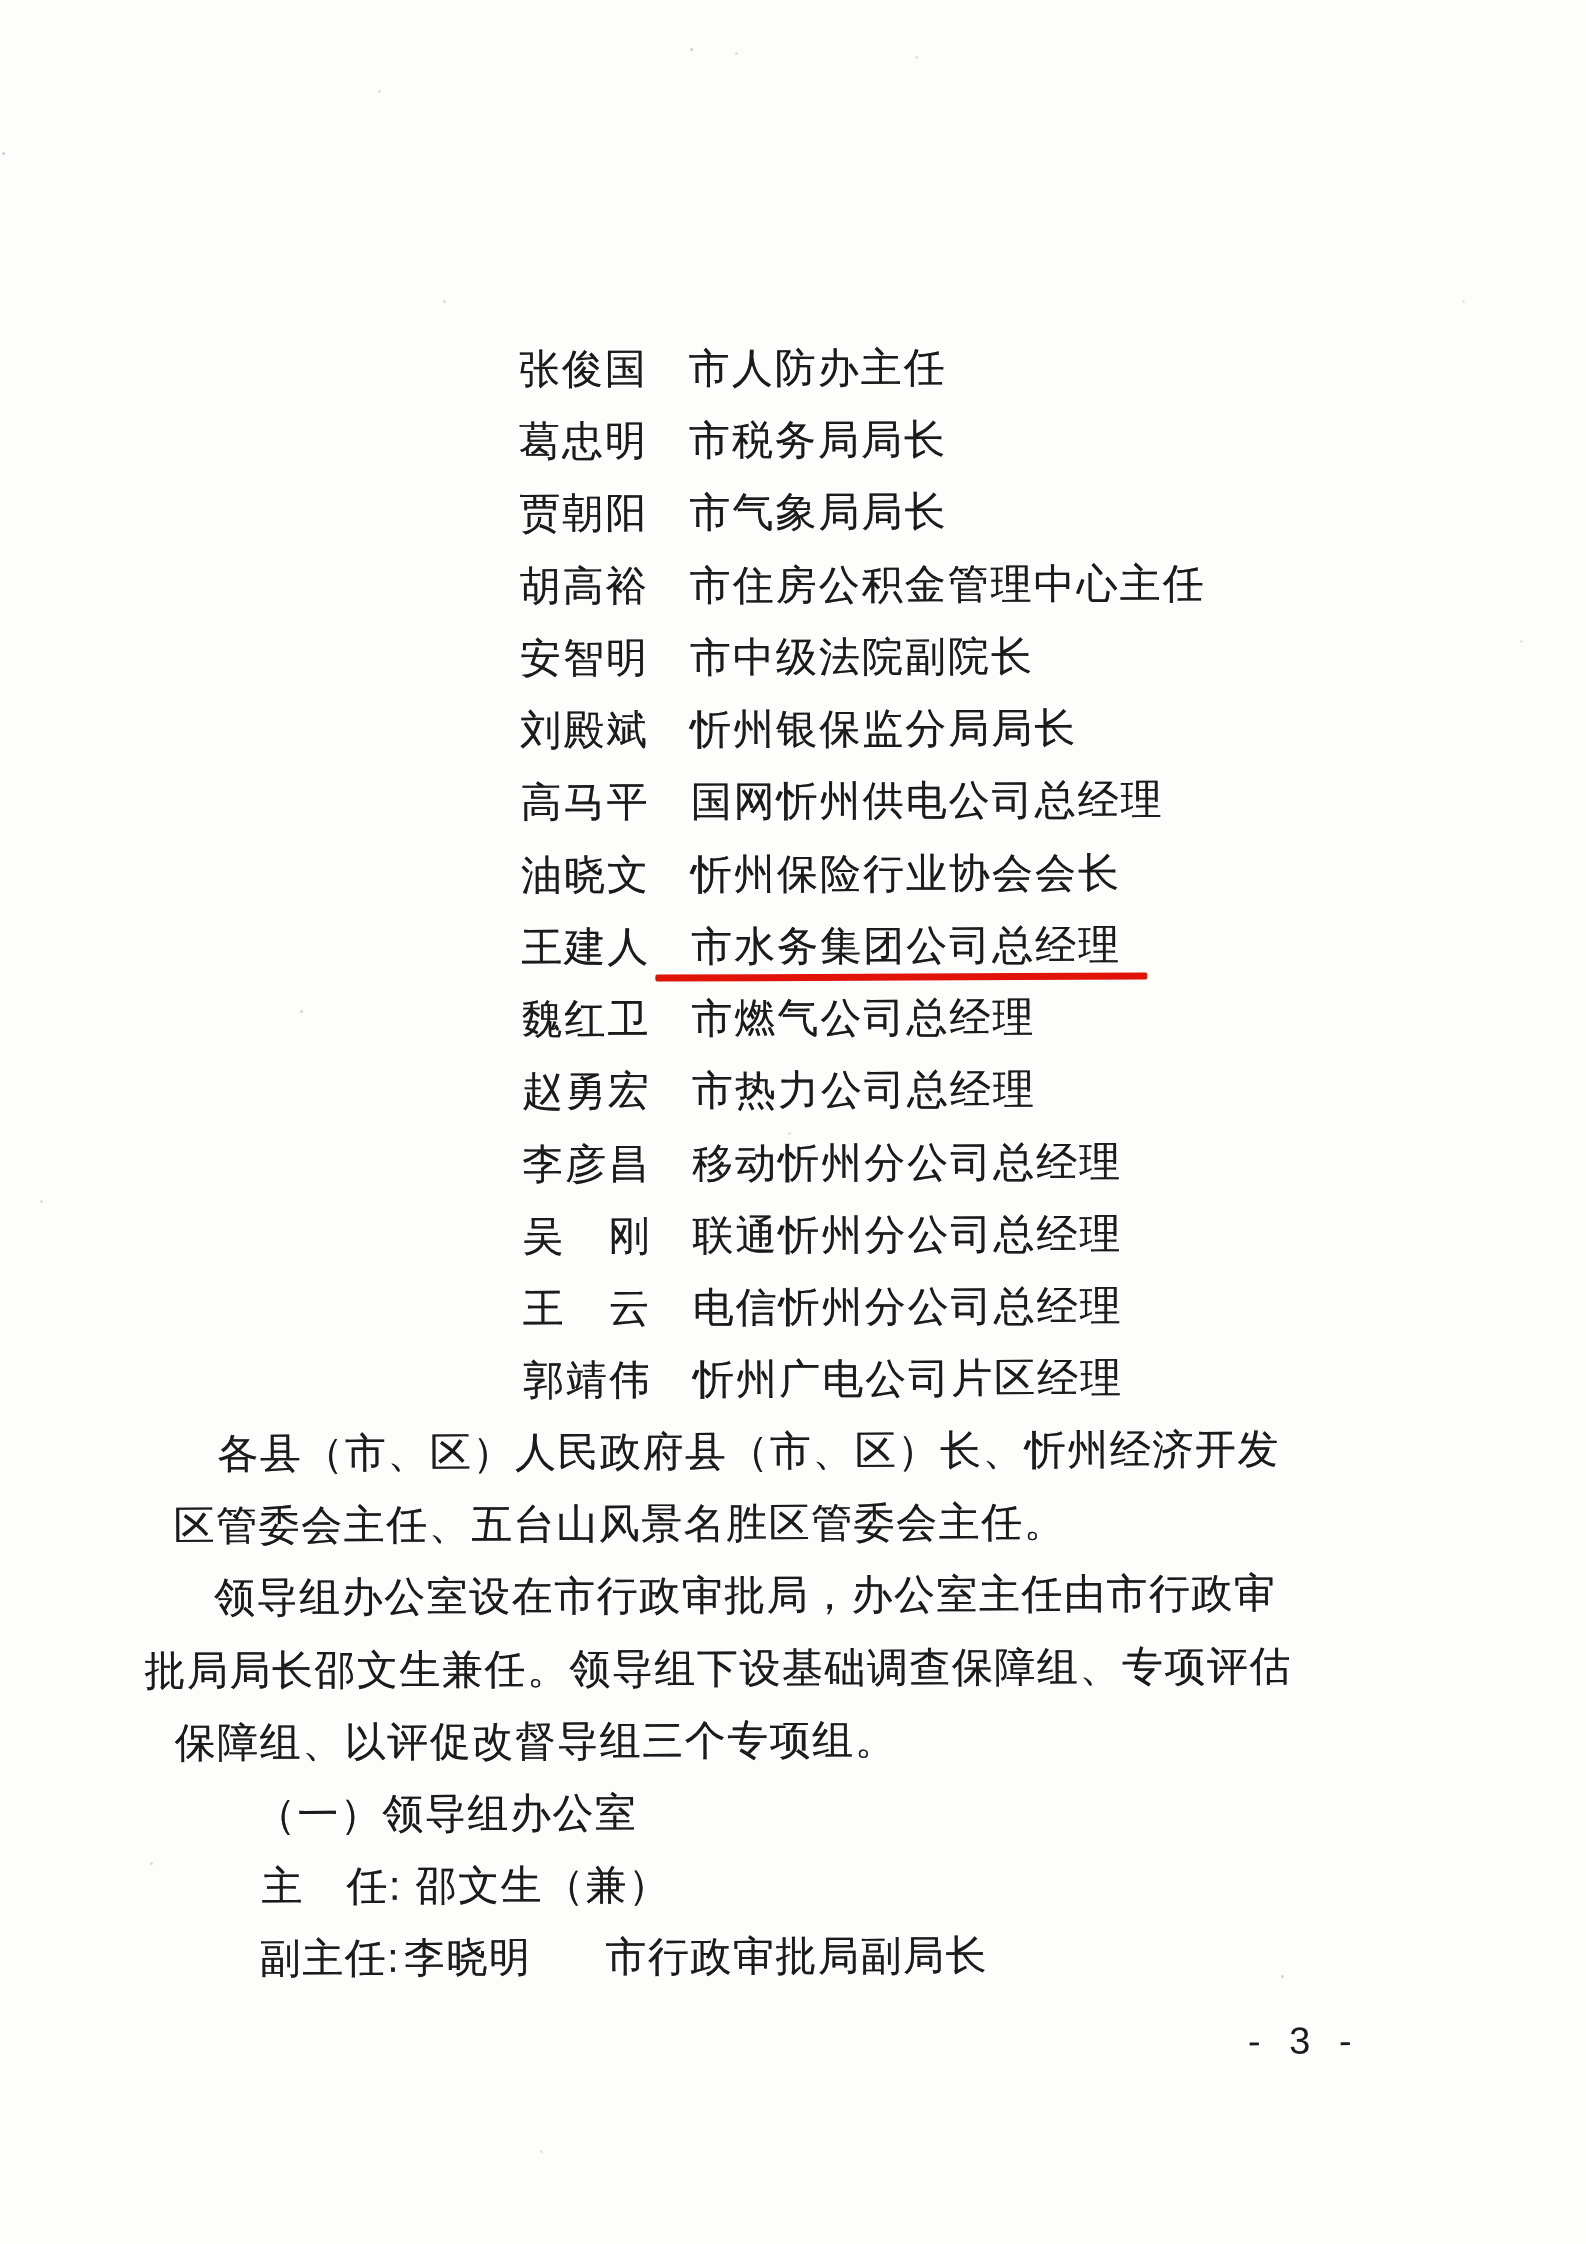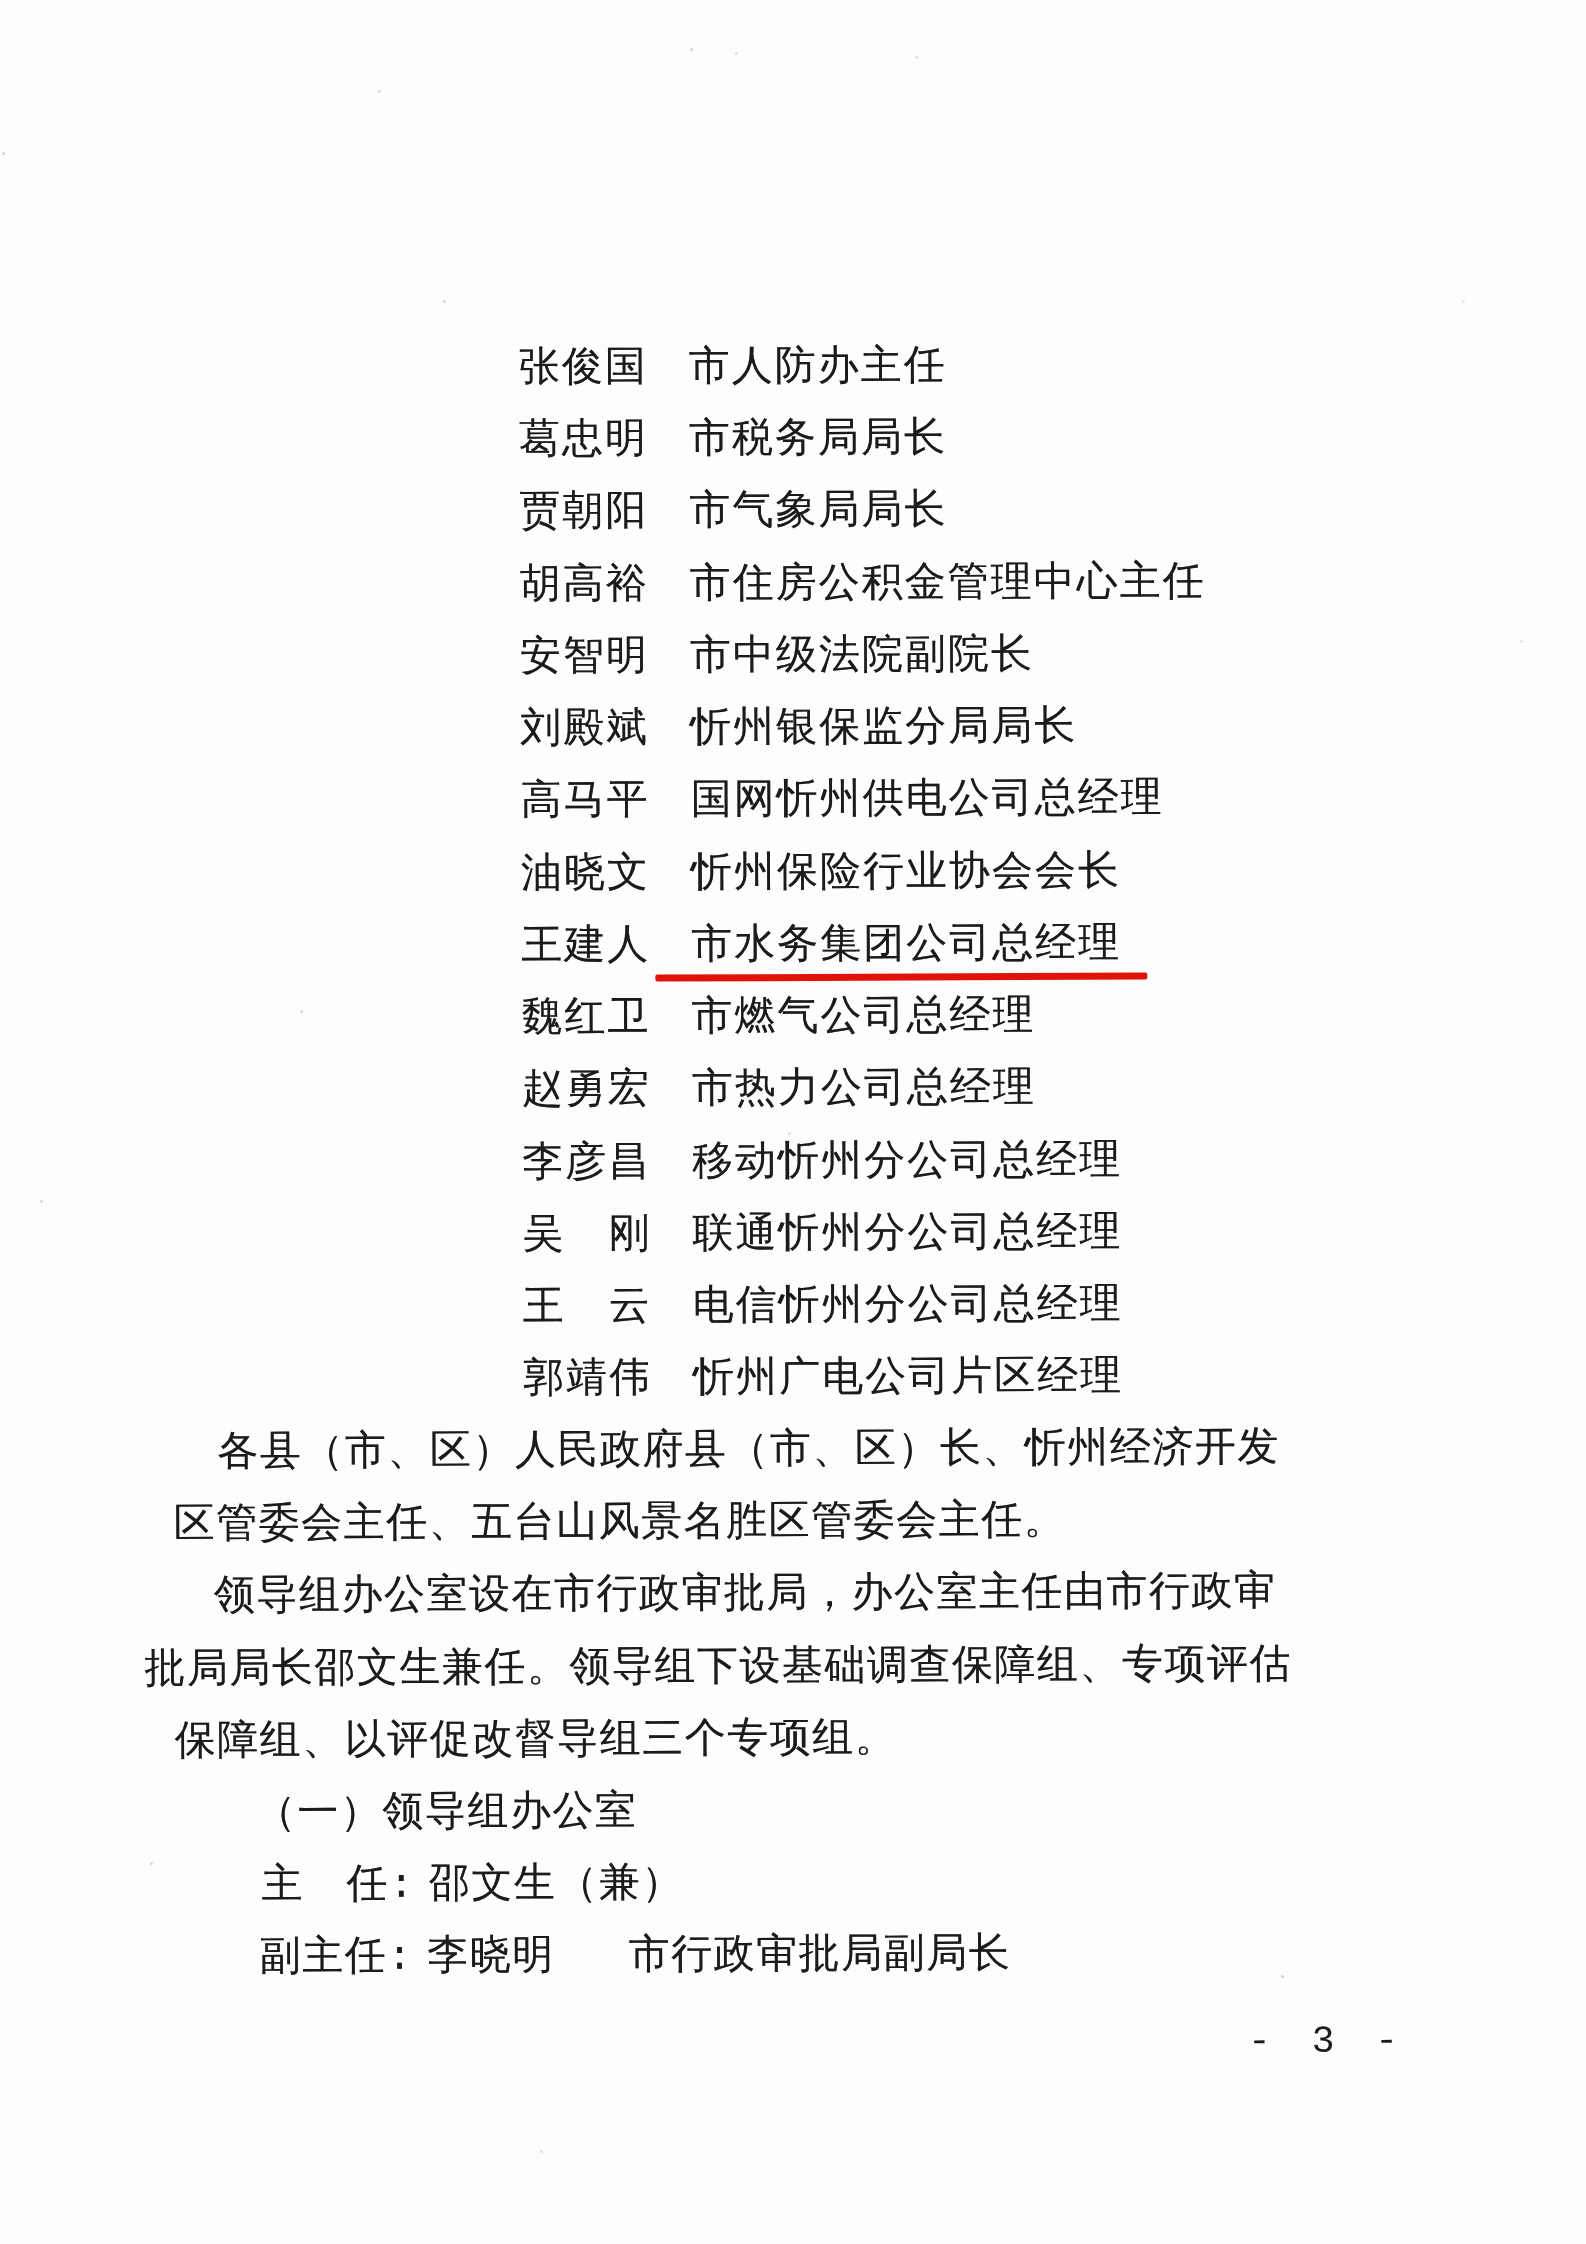--- a/index.html
+++ b/index.html
@@ -2,21 +2,21 @@
 <html><head>
 <meta charset="utf-8">
 <style>
   html,body{margin:0;padding:0;background:#e9e9e9;}
   .page{
     position:relative;
     width:1586px;height:2244px;
     margin:0 auto;
     background:#fdfdfc;
     overflow:hidden;
-    font-family:Liberation Mono, monospace;
+    font-family:Liberation Sans, sans-serif;
     color:#1b1b1b;
   }
   .content{
     position:absolute;inset:0;
     transform:rotate(-0.25deg);
     transform-origin:50% 50%;
   }
   .txt{
     position:absolute;
     font-size:41px;
@@ -137,19 +137,19 @@
     <div class="txt" style="left:212px;top:1572px">领导组办公室设在市行政审批局，办公室主任由市行政审</div>
     <div class="txt" style="left:142px;top:1645px">批局局长邵文生兼任。领导组下设基础调查保障组、专项评估</div>
     <div class="txt" style="left:172px;top:1717px">保障组、以评促改督导组三个专项组。</div>
 
     <div class="txt" style="left:252px;top:1789px">（一）领导组办公室</div>
 
     <div class="txt" style="left:258px;top:1861px">
       <span>主　任:</span><span style="margin-left:14px">邵文生（兼）</span>
     </div>
     <div class="txt" style="left:256px;top:1933px">
-      <span>副主任:</span><span style="margin-left:14px">李晓明</span><span style="margin-left:74px">市行政审批局副局长</span>
+      <span>副主任:</span><span style="margin-left:4px">李晓明</span><span style="margin-left:74px">市行政审批局副局长</span>
     </div>
 
     <div class="pagenum">- 3 -</div>
 
   </div>
 </div>
 
 </body></html>

